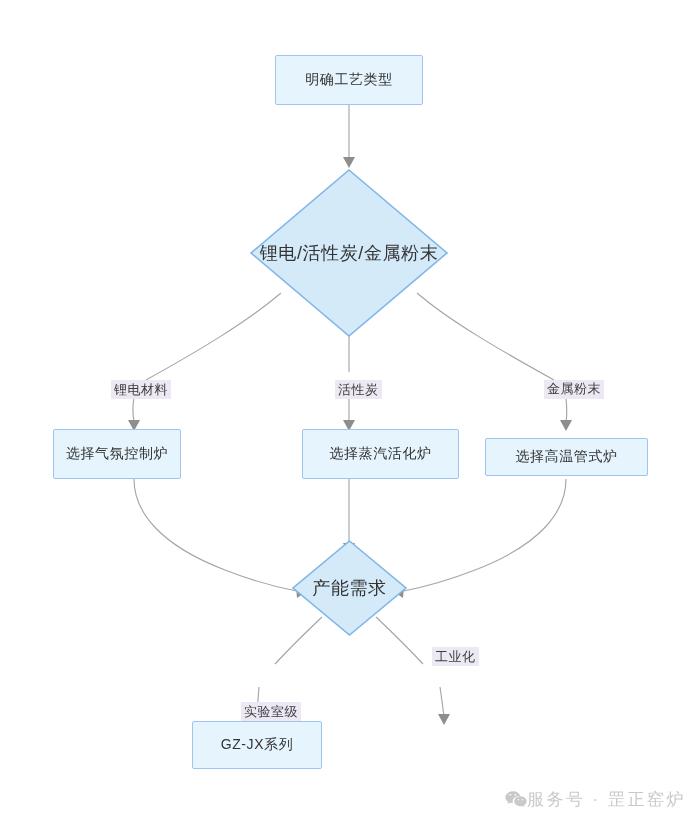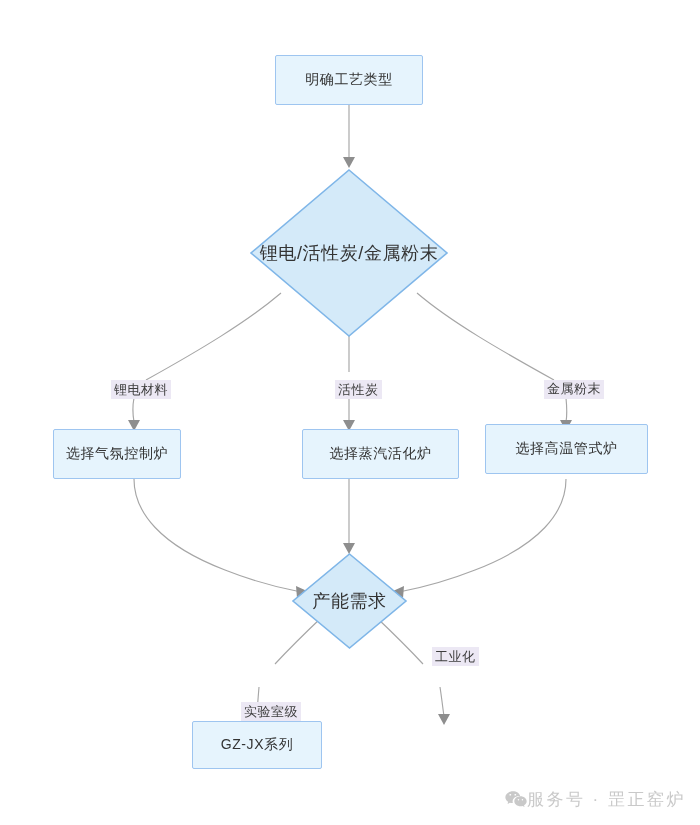--- a/index.html
+++ b/index.html
@@ -194,25 +194,25 @@
     </div>
 
     <div class="node node-rect" style="left:53px; top:429px; width:128px; height:50px;align-items:center;">
       <span>选择气氛控制炉</span>
     </div>
 
     <div class="node node-rect" style="left:271px; top:429px; width:157px; height:50px;margin-left:31px;">
       <span>选择蒸汽活化炉</span>
     </div>
 
-    <div class="node node-rect" style="left:485px; top:424px; width:163px; height:50px;">
+    <div class="node node-rect" style="left:485px; top:438px; width:163px; height:38px;">
       <span>选择高温管式炉</span>
     </div>
 
-    <div class="node node-diamond" style="left:291px; top:552px; width:117px; height:98px;">
+    <div class="node node-diamond" style="left:291px; top:539px; width:117px; height:98px;">
       <svg class="diamond-shape" viewBox="0 0 117 98" preserveAspectRatio="none">
         <polygon points="58.5,2 115,49 58.5,96 2,49" fill="#d4eaf9" stroke="#7fb6e8" stroke-width="1.6"></polygon>
       </svg>
       <span class="diamond-label">产能需求</span>
     </div>
 
     <div class="node node-rect" style="left:192px; top:721px; width:130px; height:48px;">
       <span>GZ-JX系列</span>
     </div>
 

